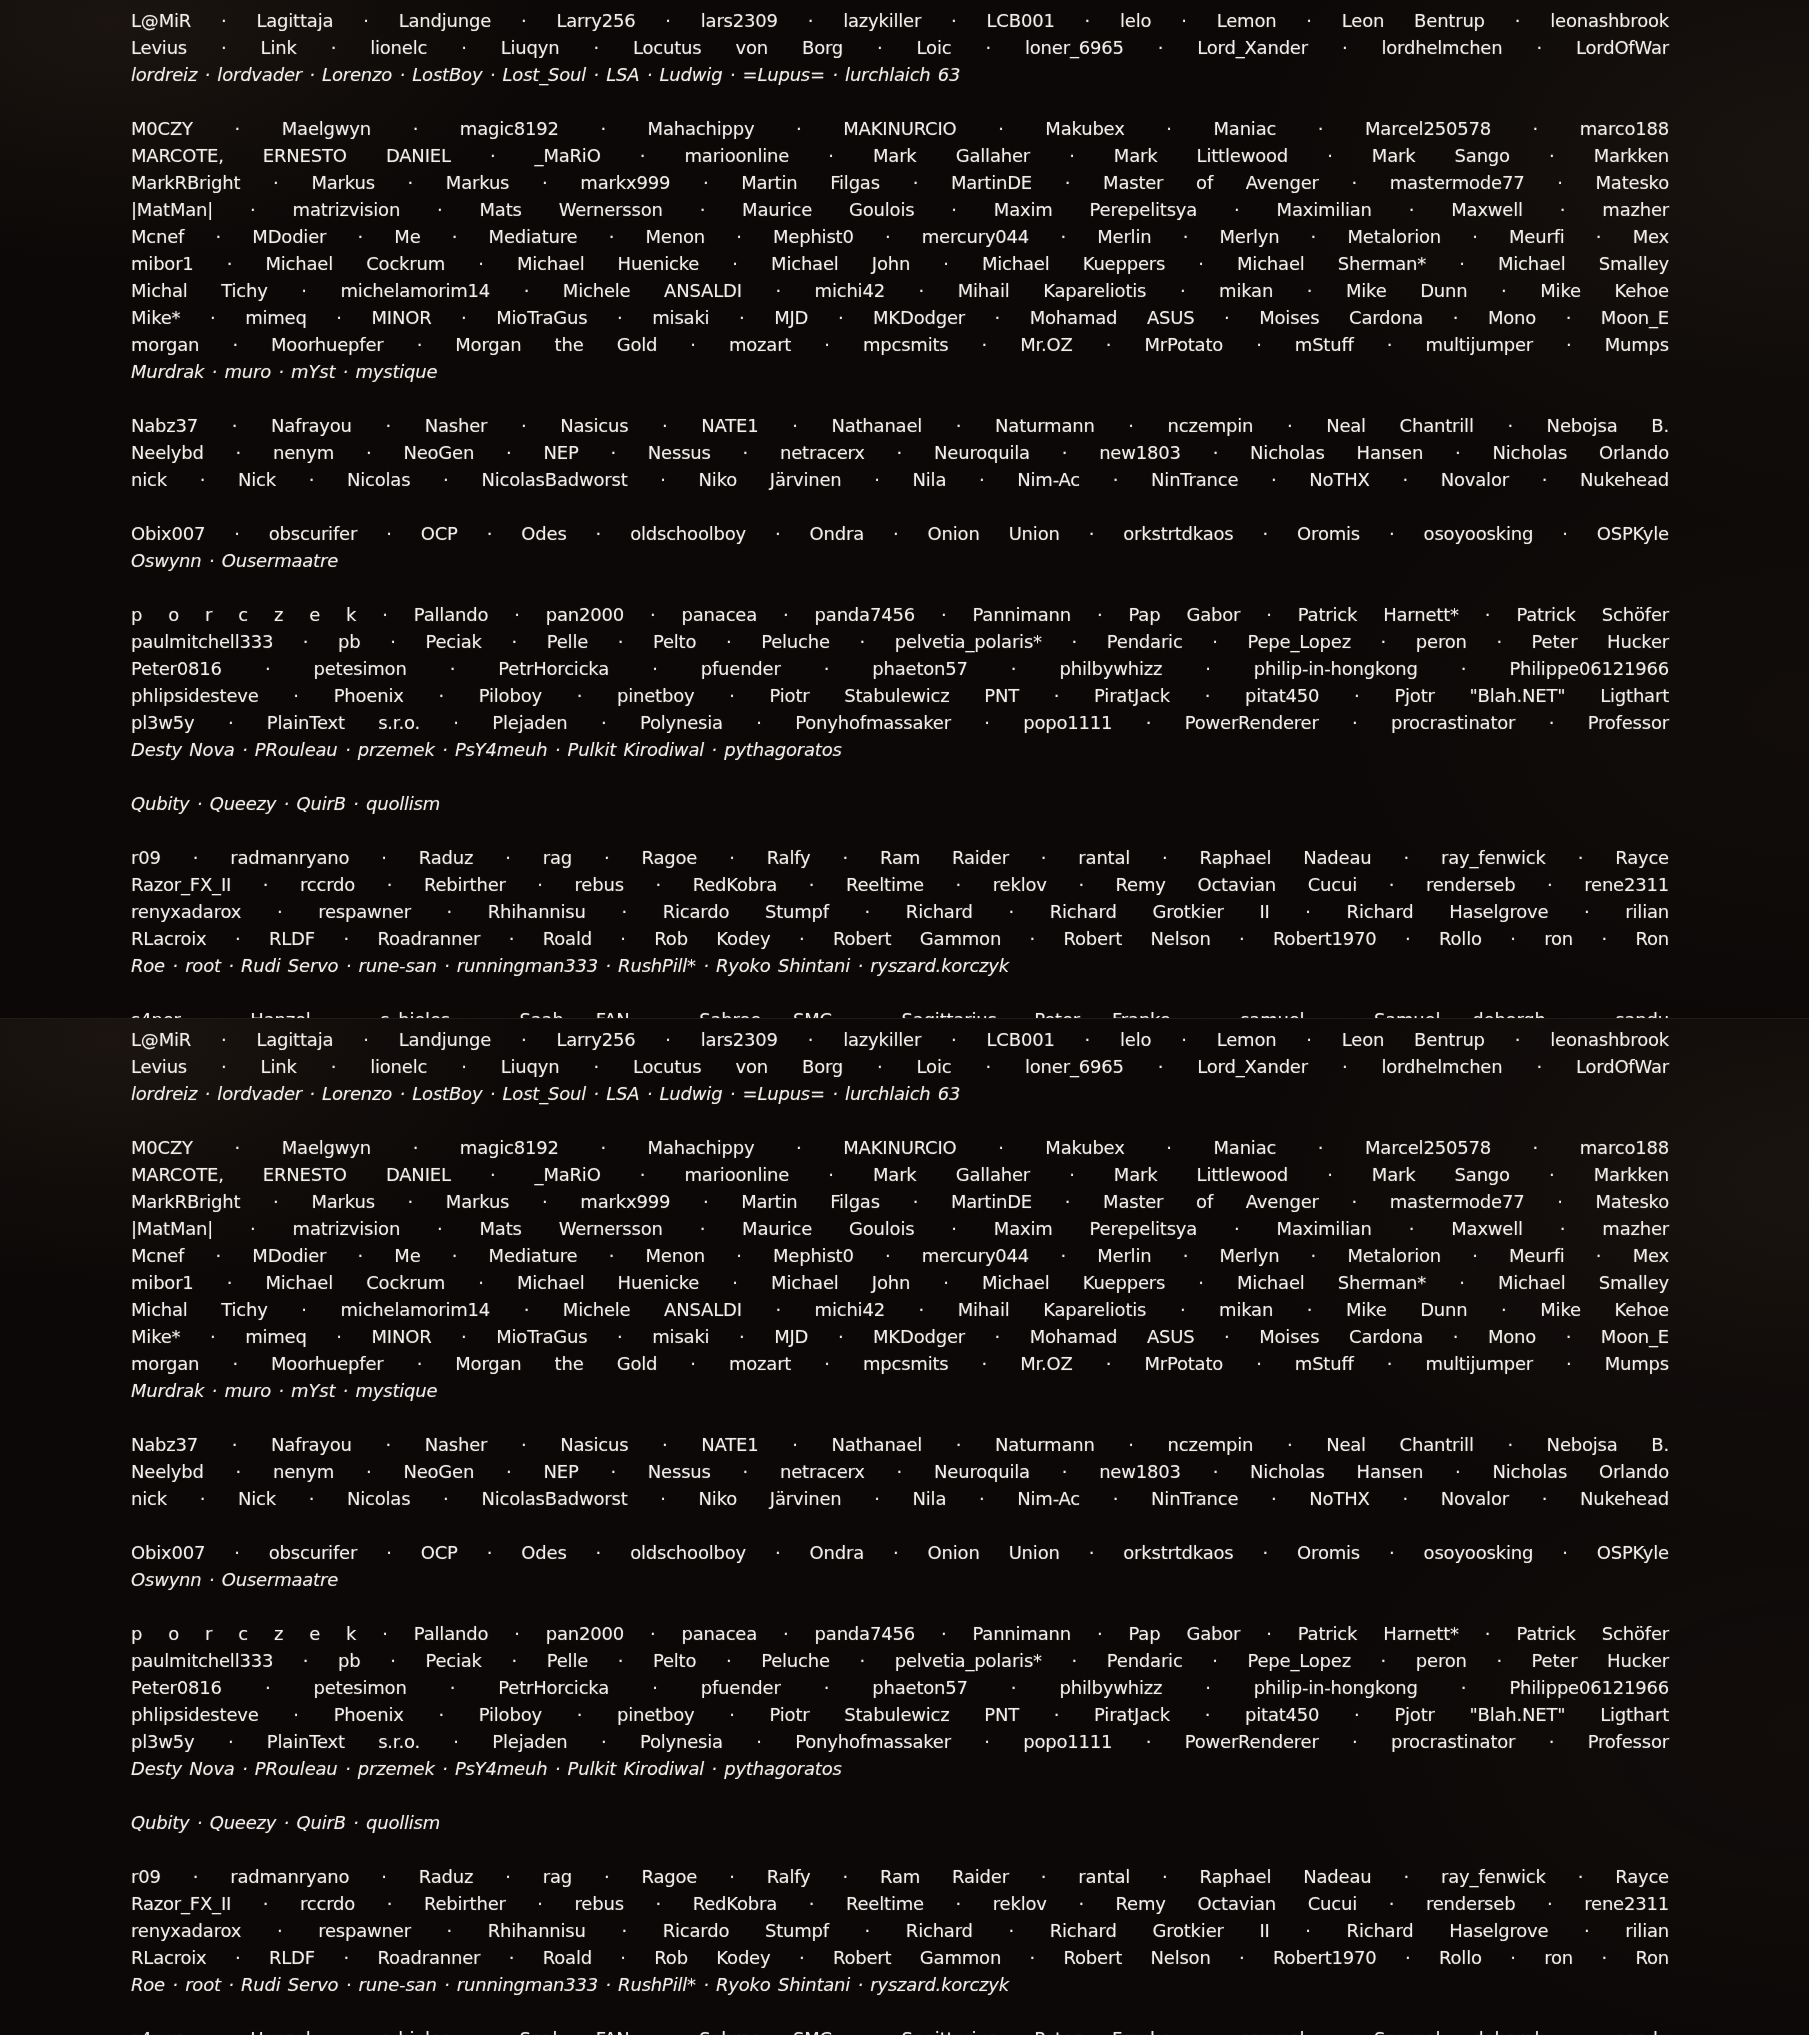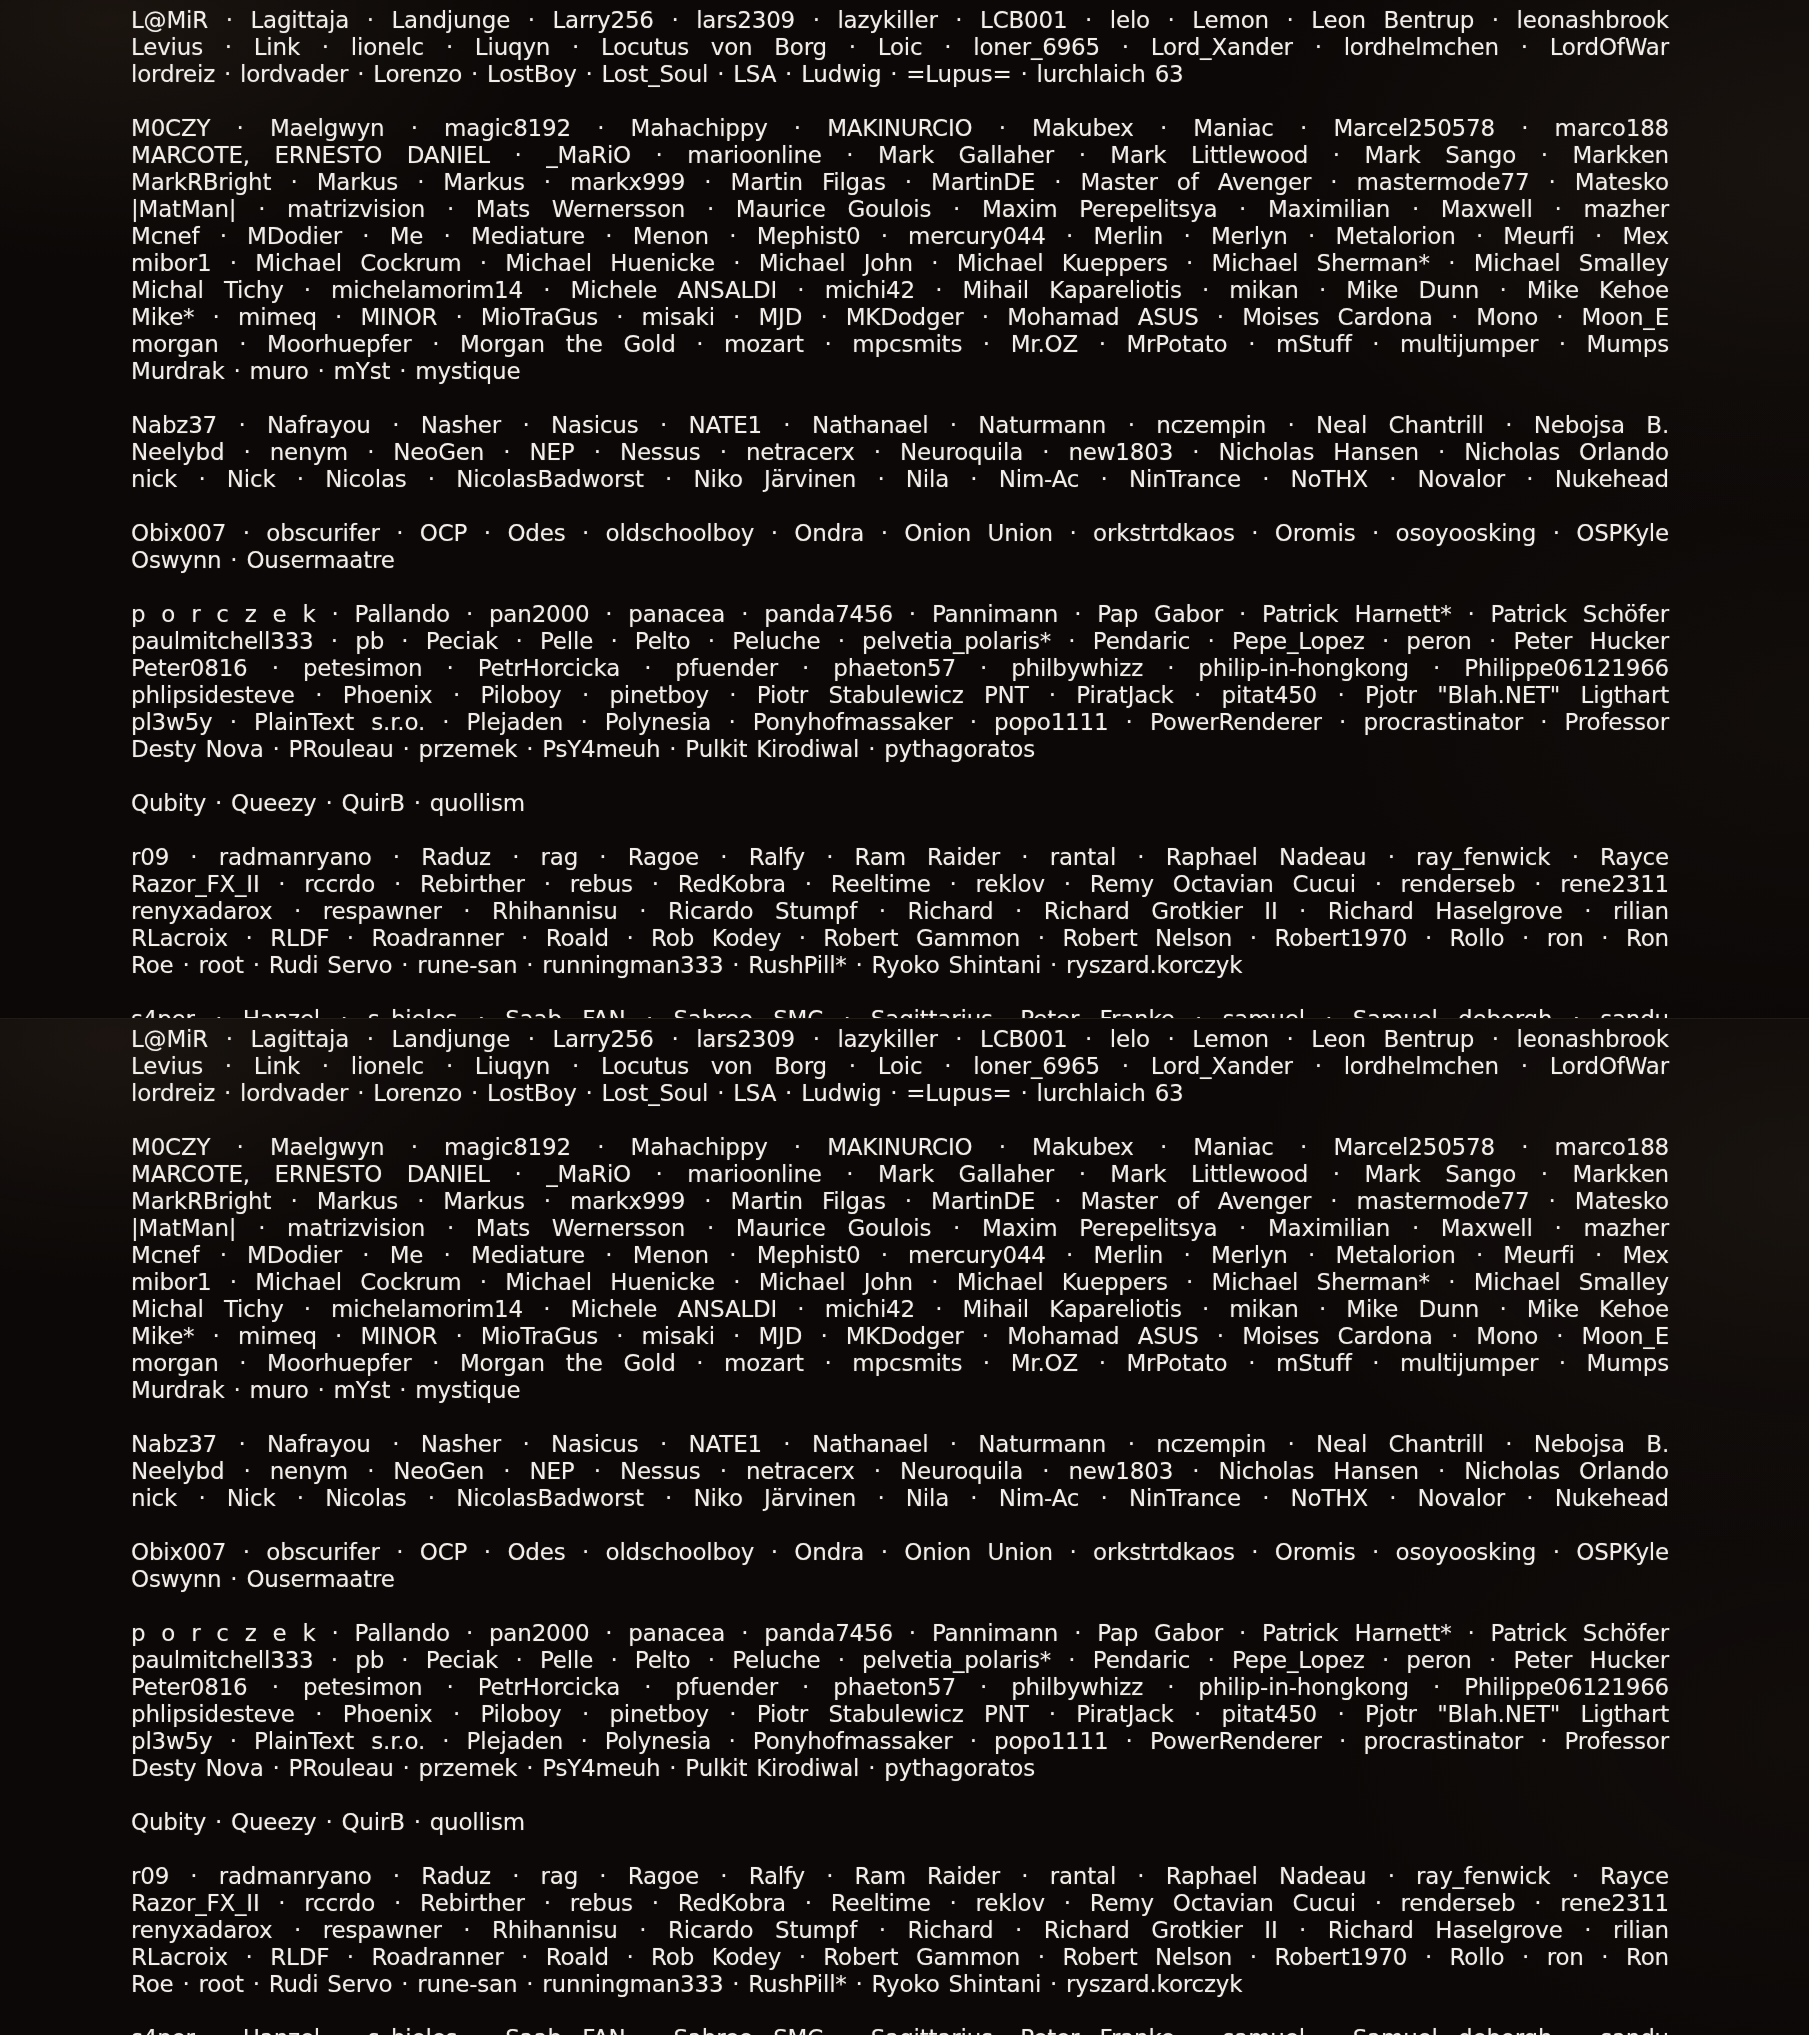--- a/index.html
+++ b/index.html
@@ -13,21 +13,21 @@
     background: #0a0706;
     font-family: "DejaVu Sans", "Liberation Sans", sans-serif;
   }
   .copy {
     box-sizing: border-box;
     width: 1809px;
     height: 1018px;
     overflow: hidden;
     padding: 6.8px 140px 0 131px;
     color: #f2efeb;
-    font-size: 23px;
+    font-size: 18px;
     line-height: 27px;
     letter-spacing: -0.2px;
     word-spacing: 1.8px;
     text-shadow: 0 0 1.4px rgba(250, 245, 240, 0.28);
     background:
       radial-gradient(724px 407px at 6% 2%, rgba(92, 72, 52, 0.20), rgba(0,0,0,0) 60%),
       radial-gradient(905px 588px at 100% 16%, rgba(96, 76, 56, 0.17), rgba(0,0,0,0) 62%),
       radial-gradient(814px 543px at 100% 70%, rgba(80, 62, 46, 0.10), rgba(0,0,0,0) 60%),
       #0b0807;
   }
@@ -40,20 +40,21 @@
   .section:last-child {
     margin-bottom: 0;
   }
   .line {
     white-space: normal;
     text-align: justify;
     text-align-last: justify;
   }
   .line.last {
     text-align-last: left;
+    font-style: italic;
   }
 </style>
 </head>
 <body>
 
 <div class="page">
   <section class="copy copy-1">
       <div class="section">
         <div class="line">L@MiR · Lagittaja · Landjunge · Larry256 · lars2309 · lazykiller · LCB001 · lelo · Lemon · Leon Bentrup · leonashbrook</div>
         <div class="line">Levius · Link · lionelc · Liuqyn · Locutus von Borg · Loic · loner_6965 · Lord_Xander · lordhelmchen · LordOfWar</div>

